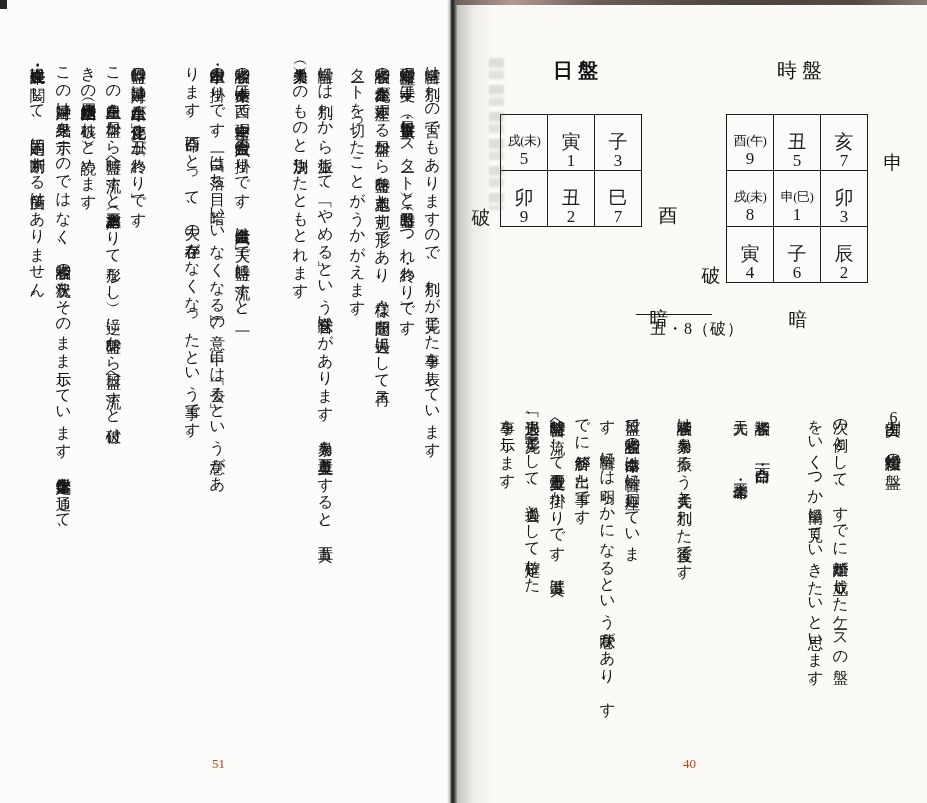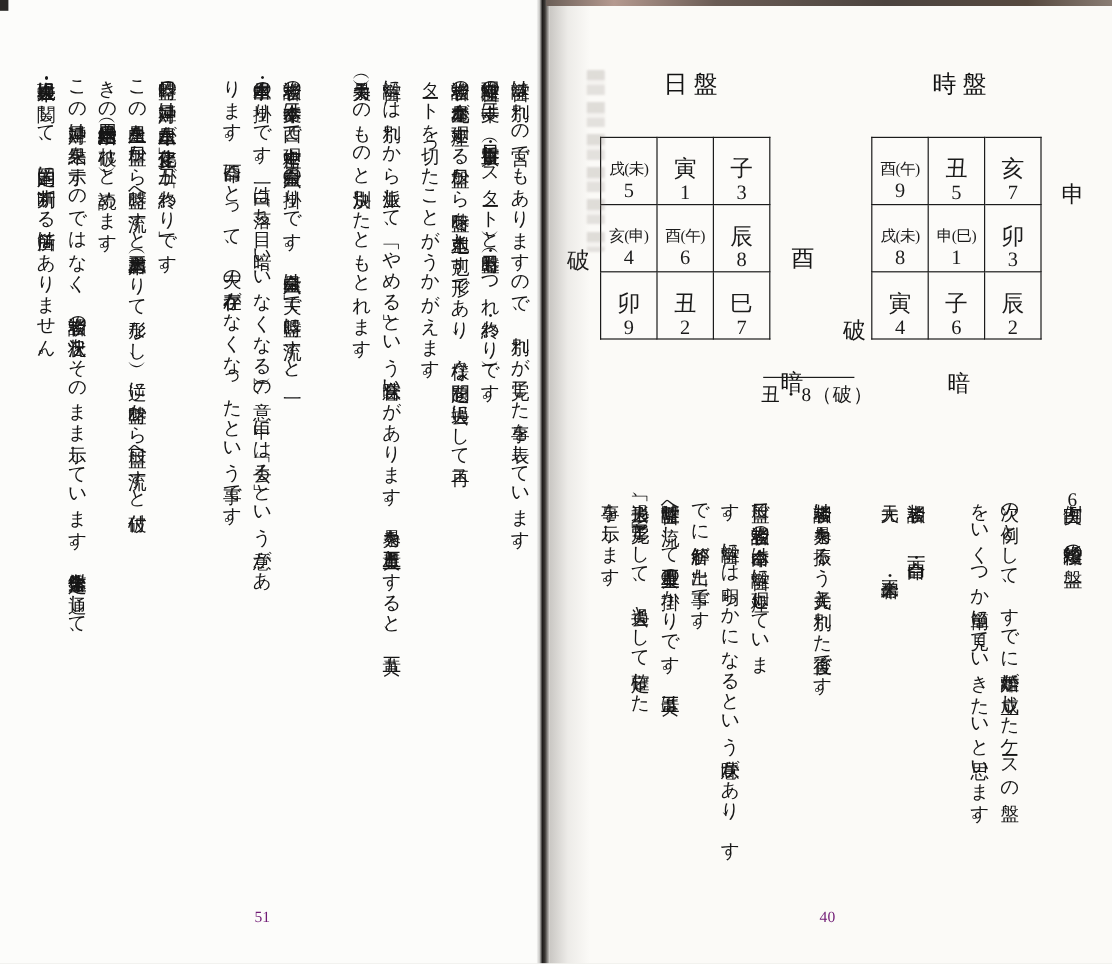--- a/index.html
+++ b/index.html
@@ -53,22 +53,22 @@
   .chart td{
     border:1.6px solid #1c1c1c;width:46px;height:55px;padding:0;
     text-align:center;vertical-align:middle;
   }
   .cell-inner{display:flex;flex-direction:column;justify-content:space-evenly;align-items:center;height:55px;}
   .branch{font-size:19px;line-height:1;margin-top:16px;}
   .branch.small{font-size:13px;letter-spacing:-0.5px;}
   .num{font-size:17px;line-height:1;}
   .chart-title{position:absolute;font-size:20px;letter-spacing:5px;color:#131313;}
   .note-line{position:absolute;width:76px;height:0;border-top:1.6px solid #1c1c1c;}
-  .note-text{position:absolute;font-size:16px;letter-spacing:1px;color:#141414;}
-  .pagenum{position:absolute;font-size:13px;color:#701a75;font-family:"Liberation Serif","DejaVu Serif",serif;}
+  .note-text{position:absolute;font-size:16px;letter-spacing:1px;color:#141414;margin-left:16px;}
+  .pagenum{position:absolute;font-size:13px;color:#c2410c;font-family:"Liberation Serif","DejaVu Serif",serif;}
 </style>
 </head>
 <body>
 
 <div class="screen">
 
   <div class="page page-left">
     <div class="vcol" style="left:425px;top:56px;">離宮は別れの宮でもありますので、別れが完了した事を表しています。</div>
     <div class="vcol" style="left:400px;top:56px;">離宮廻座の十二支は、日盤・寅（手直し・スタート）と時盤・丑（もつれ・終わり）です。</div>
     <div class="vcol" style="left:375px;top:56px;">相談者の本命九星が廻座する日盤から時盤を木剋土と剋す形であり、様々な問題を過去にして再ス</div>
@@ -81,60 +81,40 @@
     <div class="vcol" style="left:131px;top:56px;">日時盤の対冲星は八白土星が「変化・停止」、丑が「終わり」です。</div>
     <div class="vcol" style="left:106px;top:56px;">この八白土星を日盤から時盤へ流すと三碧木星（声ありて形なし）、逆に時盤から日盤へ流すと破付</div>
     <div class="vcol" style="left:81px;top:56px;">きの四緑木星（結婚生活の破れ）と読めます。</div>
     <div class="vcol" style="left:56px;top:56px;">この対冲星は結果を示すのではなく、相談者の状況をそのまま示しています。鑑定盤全体を通して、</div>
     <div class="vcol" style="left:30px;top:56px;">過去・現在・未来に関して、固定的に判断する箇所はありません。</div>
     <div class="pagenum" style="left:212px;top:756px;">51</div>
   </div>
 
   <div class="page page-right"></div>
 
-  <div class="chart-title" style="left:553px;top:57px;">日盤</div>
+  <div class="chart-title" style="left:553px;top:57px;font-weight:bold;">日盤</div>
   <table class="chart" style="left:500px;top:114px;">
     <tbody>
         <tr>
       <td>
             <div class="cell-inner">
               <span class="branch small">戌(未)</span>
               <span class="num">5</span>
             </div>
           </td>
       <td>
             <div class="cell-inner">
               <span class="branch">寅</span>
               <span class="num">1</span>
             </div>
           </td>
       <td>
             <div class="cell-inner">
               <span class="branch">子</span>
               <span class="num">3</span>
-            </div>
-          </td>
-    </tr>
-    <tr>
-      <td>
-            <div class="cell-inner">
-              <span class="branch small">亥(申)</span>
-              <span class="num">4</span>
-            </div>
-          </td>
-      <td>
-            <div class="cell-inner">
-              <span class="branch small">酉(午)</span>
-              <span class="num">6</span>
-            </div>
-          </td>
-      <td>
-            <div class="cell-inner">
-              <span class="branch">辰</span>
-              <span class="num">8</span>
             </div>
           </td>
     </tr>
     <tr>
       <td>
             <div class="cell-inner">
               <span class="branch">卯</span>
               <span class="num">9</span>
             </div>
           </td>

